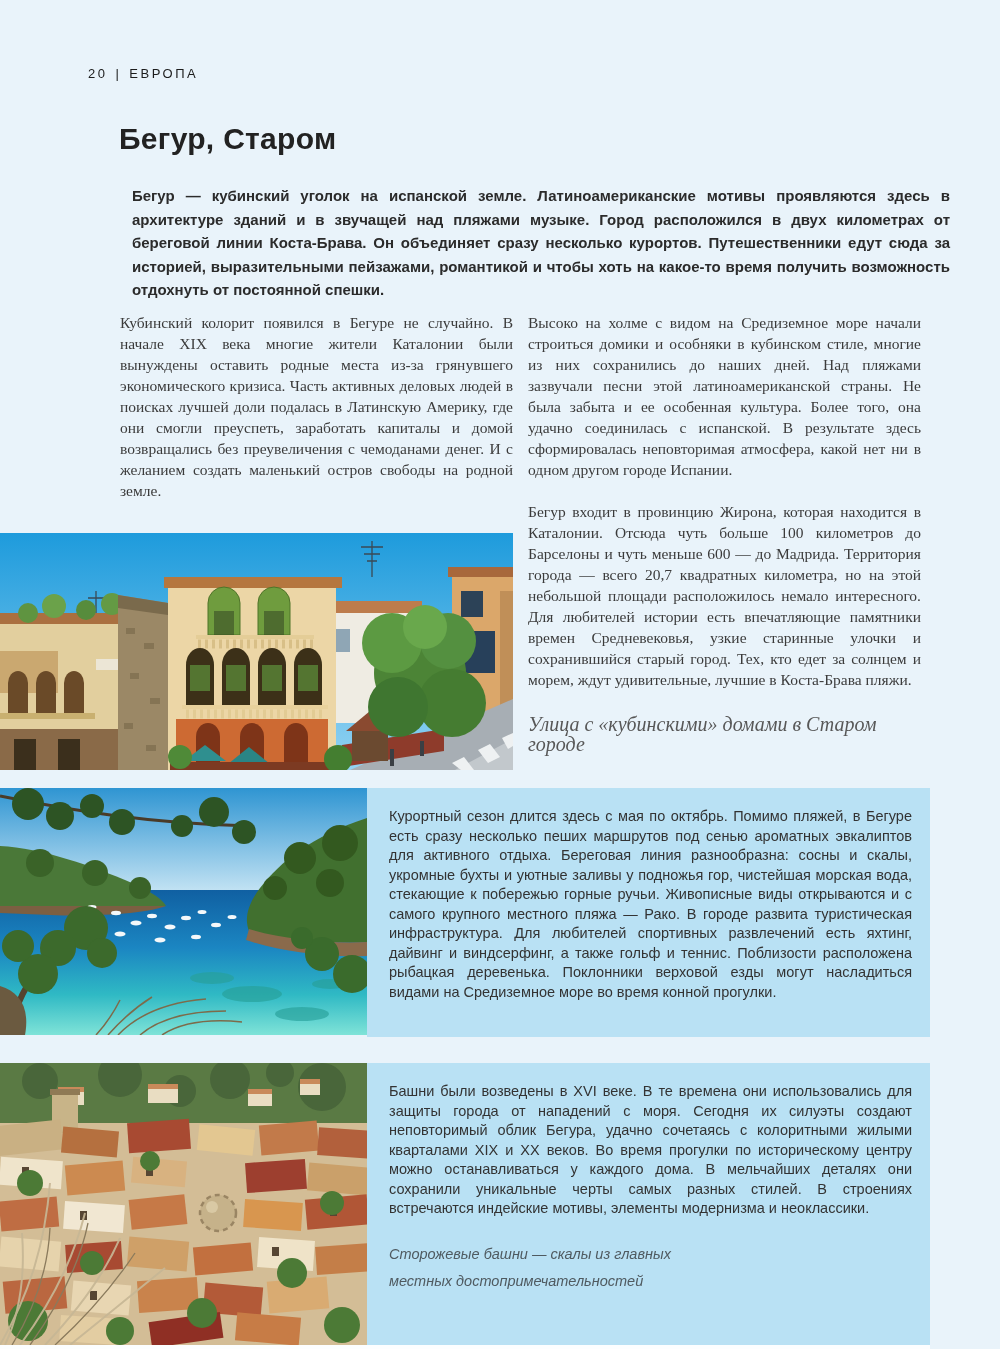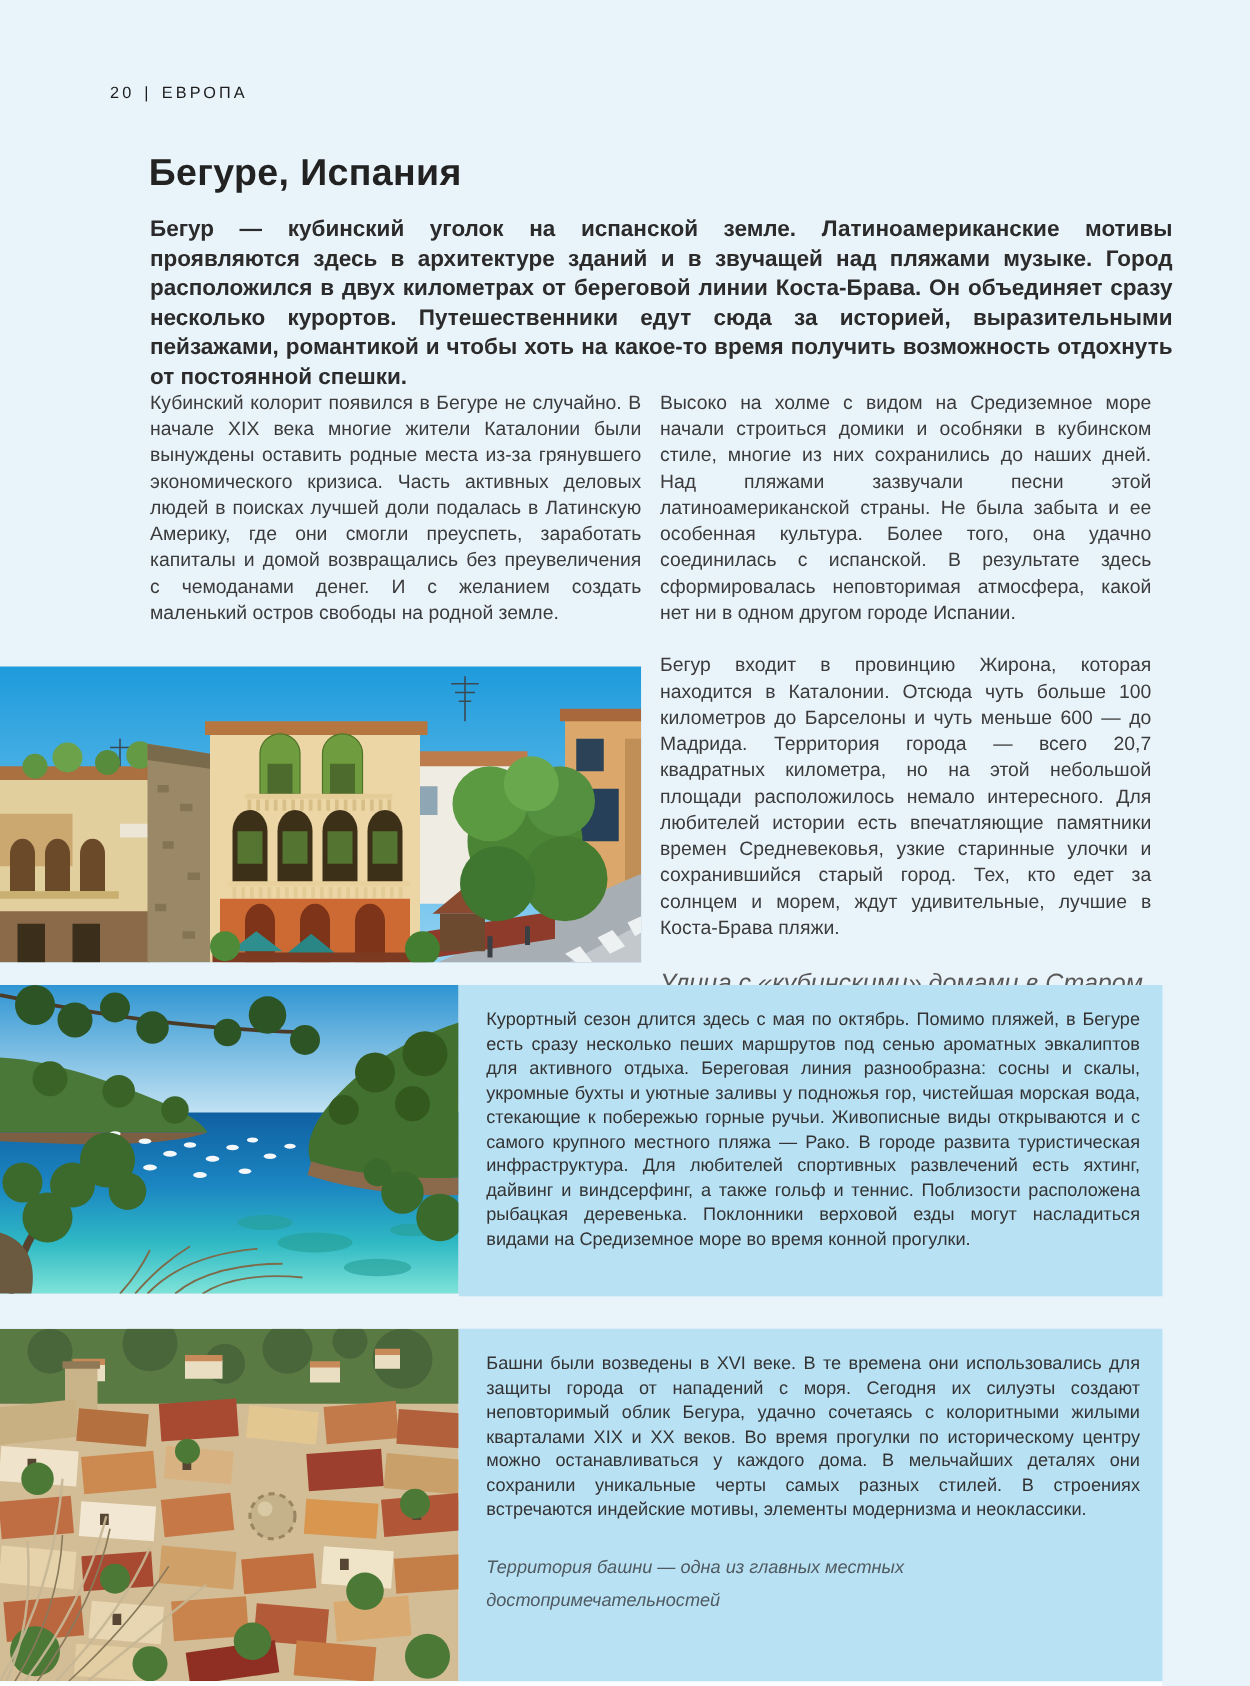--- a/index.html
+++ b/index.html
@@ -11,25 +11,25 @@
   .folio{
     position:absolute;left:88px;top:66px;
     font-size:13px;font-weight:400;letter-spacing:2.5px;color:#1c1c1c;
   }
   .folio .sep{margin:0 8px;}
   .title{
     position:absolute;left:119px;top:122px;margin:0;
     font-size:30px;font-weight:700;letter-spacing:.3px;color:#222;
   }
   .intro{
-    position:absolute;left:120px;top:172px;width:818px;margin:0;
-    font-size:18px;line-height:23.5px;font-weight:700;color:#2b2b2b;
+    position:absolute;left:120px;top:172px;width:818px;margin:12px;
+    font-size:15px;line-height:23.5px;font-weight:700;color:#2b2b2b;
     text-align:justify;
   }
-  .col{position:absolute;top:312px;width:393px;font-size:15.5px;line-height:21px;text-align:justify;}
+  .col{position:absolute;top:312px;width:393px;font-size:15.5px;line-height:21px;text-align:justify;font-family:Liberation Serif, serif;}
   .col p{margin:0 0 21px 0;}
   .col-left{left:120px;}
   .col-right{left:528px;}
   .caption{
     font-style:italic;font-size:20px;line-height:20px;color:#575757;text-align:left;
   }
   .col-right .caption{margin-top:24px;}
   .photo{position:absolute;overflow:hidden;background:#cfe3ef;}
   .photo svg{display:block;width:100%;height:100%;}
   #photo-street{left:0;top:533px;width:513px;height:237px;}
@@ -51,21 +51,21 @@
 </style>
 </head>
 <body>
 
 <div class="page">
 
   <div class="folio">
     <span>20</span><span class="sep">|</span><span>ЕВРОПА</span>
   </div>
 
-  <h1 class="title">Бегуре, Испания</h1>
+  <h1 class="title">Бегур, Старом</h1>
 
   <p class="intro">Бегур — кубинский уголок на испанской земле. Латиноамериканские мотивы проявляются здесь в архитектуре зданий и в звучащей над пляжами музыке. Город расположился в двух километрах от береговой линии Коста-Брава. Он объединяет сразу несколько курортов. Путешественники едут сюда за историей, выразительными пейзажами, романтикой и чтобы хоть на какое-то время получить возможность отдохнуть от постоянной спешки.</p>
 
   <div class="col col-left">
     <p>Кубинский колорит появился в Бегуре не случайно. В начале XIX века многие жители Каталонии были вынуждены оставить родные места из-за грянувшего экономического кризиса. Часть активных деловых людей в поисках лучшей доли подалась в Латинскую Америку, где они смогли преуспеть, заработать капиталы и домой возвращались без преувеличения с чемоданами денег. И с желанием создать маленький остров свободы на родной земле.</p>
   </div>
 
   <div class="col col-right">
     <p>Высоко на холме с видом на Средиземное море начали строиться домики и особняки в кубинском стиле, многие из них сохранились до наших дней. Над пляжами зазвучали песни этой латиноамериканской страны. Не была забыта и ее особенная культура. Более того, она удачно соединилась с испанской. В результате здесь сформировалась неповторимая атмосфера, какой нет ни в одном другом городе Испании.</p>
     <p>Бегур входит в провинцию Жирона, которая находится в Каталонии. Отсюда чуть больше 100 километров до Барселоны и чуть меньше 600 — до Мадрида. Территория города — всего 20,7 квадратных километра, но на этой небольшой площади расположилось немало интересного. Для любителей истории есть впечатляющие памятники времен Средневековья, узкие старинные улочки и сохранившийся старый город. Тех, кто едет за солнцем и морем, ждут удивительные, лучшие в Коста-Брава пляжи.</p>
@@ -391,18 +391,18 @@
       <g stroke="#8a7a5c" stroke-width="1.3" fill="none">
         <path d="M30 282 C60 240 80 200 88 160"></path>
         <path d="M55 282 C90 250 115 220 135 190"></path>
         <path d="M12 282 C35 245 48 205 50 165"></path>
       </g>
     </svg>
   </div>
 
   <div class="infobox" id="box-towers">
     <p>Башни были возведены в XVI веке. В те времена они использовались для защиты города от нападений с моря. Сегодня их силуэты создают неповторимый облик Бегура, удачно сочетаясь с колоритными жилыми кварталами XIX и XX веков. Во время прогулки по историческому центру можно останавливаться у каждого дома. В мельчайших деталях они сохранили уникальные черты самых разных стилей. В строениях встречаются индейские мотивы, элементы модернизма и неоклассики.</p>
-    <div class="caption">Территория башни — одна из главных местных достопримечательностей</div>
+    <div class="caption">Сторожевые башни — скалы из главных местных достопримечательностей</div>
   </div>
 
   <div class="bottom-strip"></div>
 
 </div>
 
 </body></html>

